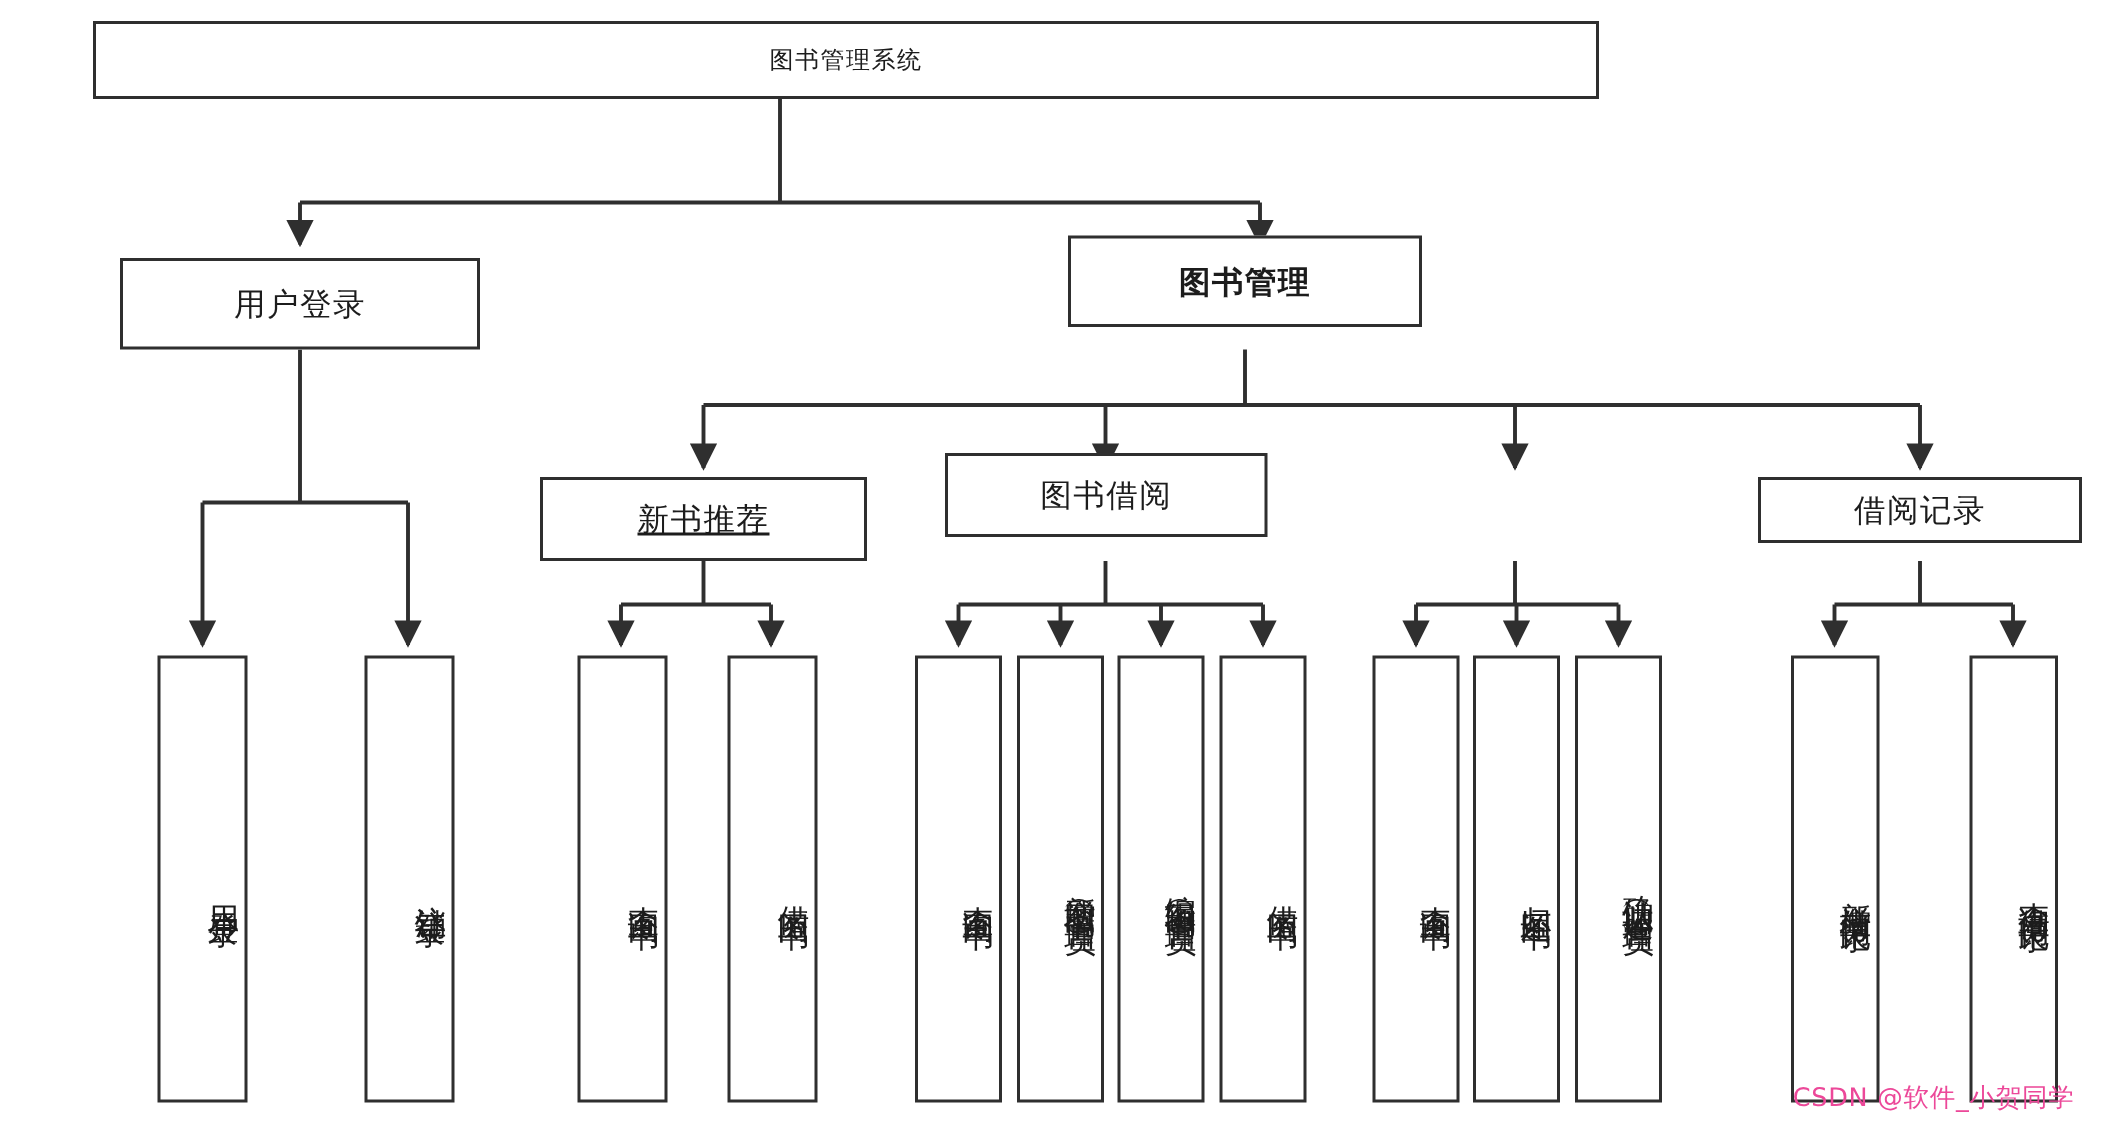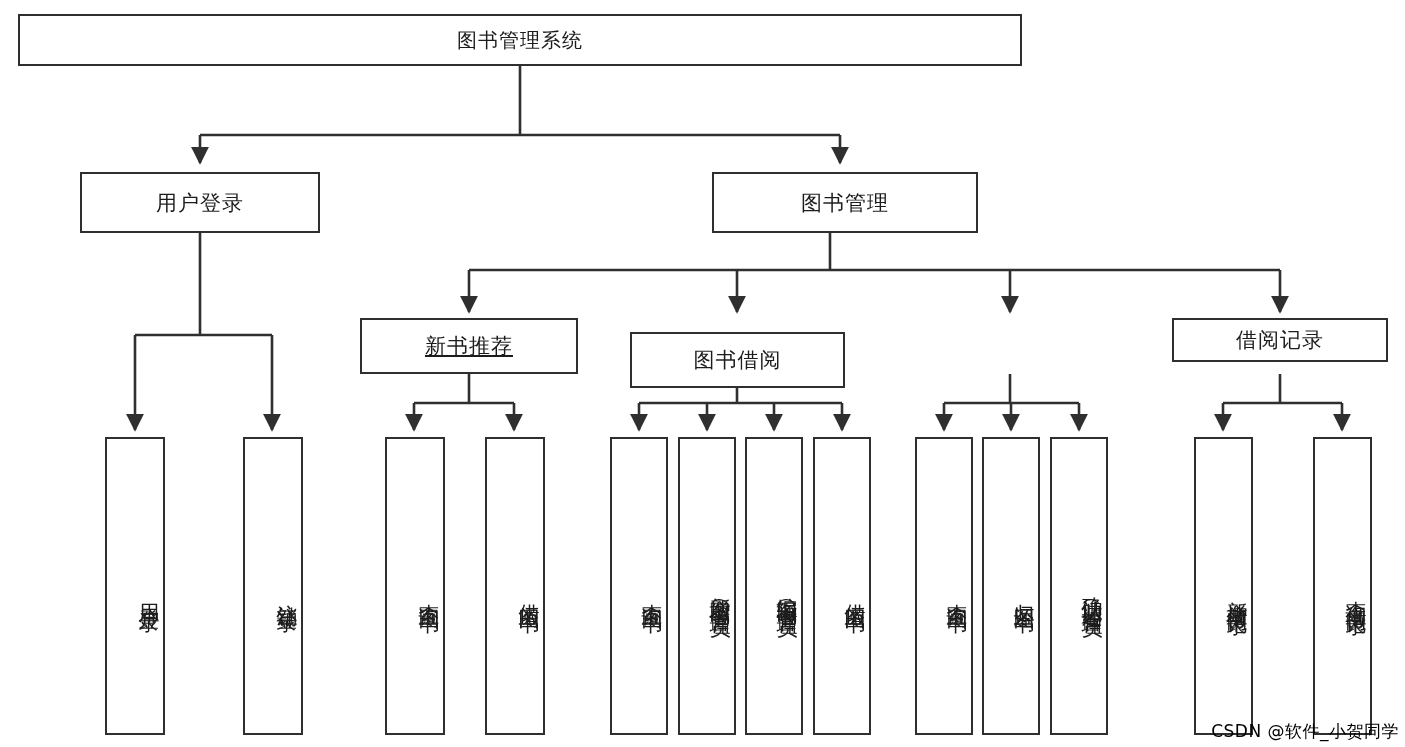--- a/index.html
+++ b/index.html
@@ -4,22 +4,22 @@
 <style>
   html,body{margin:0;padding:0;background:#ffffff;}
   body{font-family:"DejaVu Sans","Liberation Sans",sans-serif;}
   #stage{position:relative;width:1405px;height:747px;background:#fff;overflow:hidden;}
   svg.wires{position:absolute;left:0;top:0;width:1405px;height:747px;pointer-events:none;}
   .node{position:absolute;box-sizing:border-box;background:#ffffff;border:2px solid #2f2f2f;
         display:flex;align-items:center;justify-content:center;color:#1c1c1c;}
   .node.h{font-size:21px;letter-spacing:1px;}
   .node.v{writing-mode:vertical-rl;text-orientation:upright;font-size:21px;letter-spacing:3px;
           padding-top:14px;align-items:flex-start;justify-content:center;}
-  .node.title{font-size:20px;}
-  .watermark{position:absolute;right:6px;bottom:4px;font-size:17px;color:#000000;
+  .node.title{font-size:16px;margin-left:44px;}
+  .watermark{position:absolute;right:22px;bottom:4px;font-size:17px;color:#ec4899;
              white-space:nowrap;letter-spacing:0.5px;}
 </style>
 </head>
 <body>
 
 <div id="stage">
 
   <svg class="wires" viewBox="0 0 1405 747" xmlns="http://www.w3.org/2000/svg">
     <defs>
       <marker id="arr" viewBox="0 0 10 10" refX="9" refY="5" markerWidth="7" markerHeight="7" orient="auto-start-reverse">
@@ -66,24 +66,24 @@
       <path d="M 1280 374 L 1280 403"></path>
       <path d="M 1223 403 L 1342 403"></path>
       <path d="M 1223 403 L 1223 430" marker-end="url(#arr)"></path>
       <path d="M 1342 403 L 1342 430" marker-end="url(#arr)"></path>
     </g>
   </svg>
 
   <div class="node h title" style="left:18px;top:14px;width:1004px;height:52px;">图书管理系统</div>
 
   <div class="node h" style="left:80px;top:172px;width:240px;height:61px;">用户登录</div>
-  <div class="node h" style="left:712px;top:172px;width:266px;height:61px;">图书管理</div>
+  <div class="node h" style="left:712px;top:157px;width:236px;height:61px;font-weight:bold;">图书管理</div>
 
   <div class="node h" style="left:360px;top:318px;width:218px;height:56px;text-decoration:underline;">新书推荐</div>
-  <div class="node h" style="left:630px;top:332px;width:215px;height:56px;">图书借阅</div>
+  <div class="node h" style="left:630px;top:302px;width:215px;height:56px;">图书借阅</div>
   <div class="node h" style="left:1172px;top:318px;width:216px;height:44px;">借阅记录</div>
 
   <div class="node v" style="left:105px;top:437px;width:60px;height:298px;">用户登录</div>
   <div class="node v" style="left:243px;top:437px;width:60px;height:298px;">注销登录</div>
 
   <div class="node v" style="left:385px;top:437px;width:60px;height:298px;">查询图书</div>
   <div class="node v" style="left:485px;top:437px;width:60px;height:298px;">借阅图书</div>
 
   <div class="node v" style="left:610px;top:437px;width:58px;height:298px;">查询图书</div>
   <div class="node v" style="left:678px;top:437px;width:58px;height:298px;">新增图书（管理员）</div>

